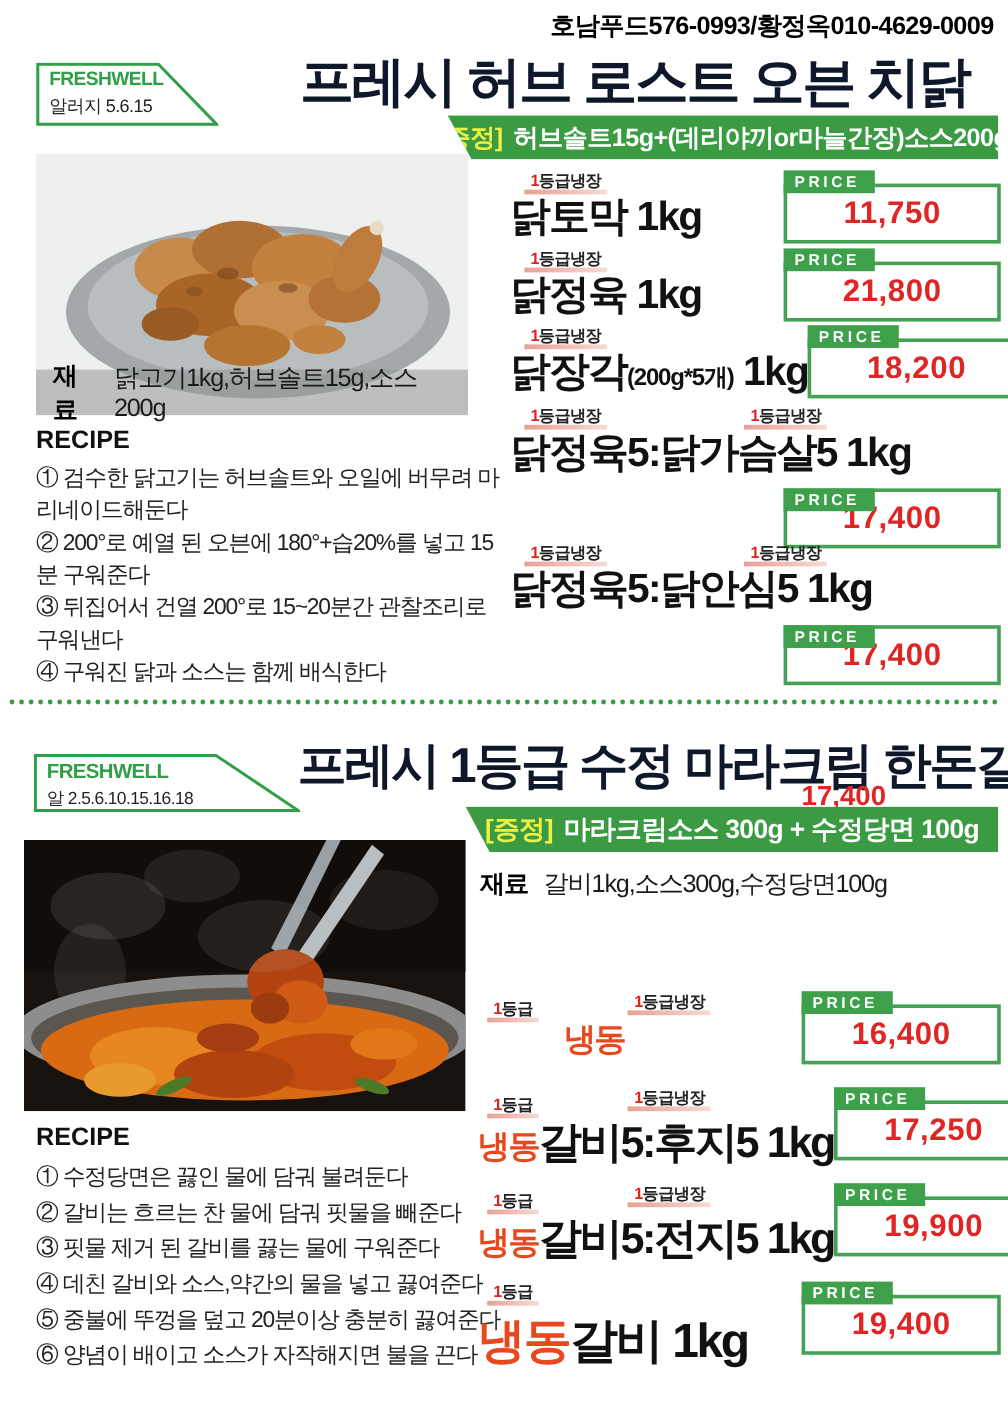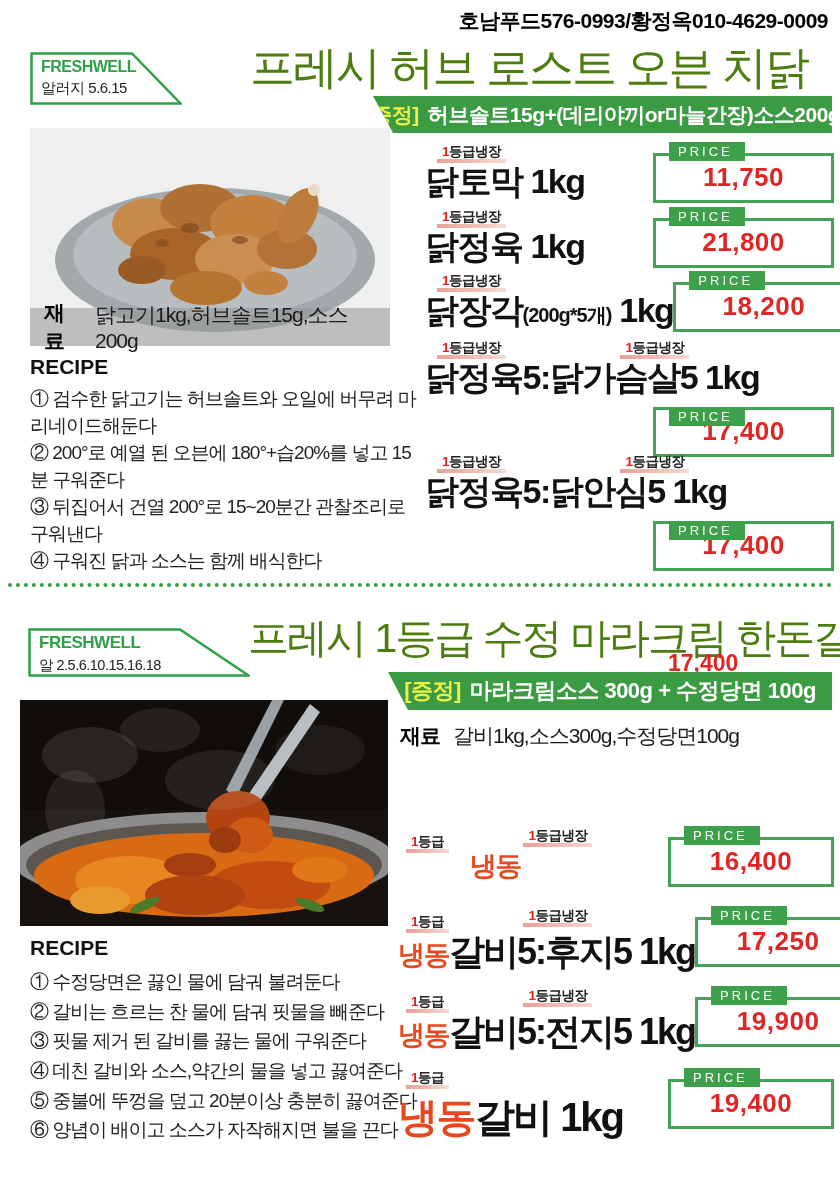--- a/index.html
+++ b/index.html
@@ -17,21 +17,21 @@
   .fw-badge svg { position: absolute; inset: 0; width: 100%; height: 100%; }
   .fw-brand { position: absolute; left: 11px; top: 6px; font-size: 16px; font-weight: bold; color: #2fa048; letter-spacing: -0.5px; }
   .fw-allergy { position: absolute; left: 11px; top: 27px; font-size: 15px; color: #222; letter-spacing: -0.5px; }
   .fw1 { top: 52px; left: 30px; width: 152px; height: 53px; }
   .fw2 { top: 628px; left: 28px; width: 222px; height: 49px; }
   .fw2 .fw-brand { top: 5px; font-size: 17px; }
   .fw2 .fw-allergy { top: 28px; font-size: 14.5px; }
   
   .sec-title {
     position: absolute; text-align: center; white-space: nowrap;
-    font-weight: 400; color: #4d7c0f; letter-spacing: -2px;
+    font-weight: 700; color: #0f172a; letter-spacing: -2px;
   }
   .s1-title { top: 38px; left: 225px; width: 608px; font-size: 45px; }
   .s2-title { top: 611px; left: 248px; width: 586px; font-size: 41px; }
   
   .banner {
     position: absolute; background: #3a9b43; color: #fff; font-weight: bold;
     display: flex; align-items: center; justify-content: center; gap: 9px;
     letter-spacing: -0.5px; white-space: nowrap;
   }
   .banner1 { top: 96px; left: 373px; width: 459px; height: 37px; font-size: 21px; clip-path: polygon(0 0, 100% 0, 100% 100%, 20px 100%); }
@@ -69,22 +69,22 @@
   .rowb { position: absolute; left: 425px; right: 6px; }
   .r4 { top: 338px; } .r5 { top: 452px; }
   .badgerow { margin-left: 12px; height: 19px; }
   .badgerow .gb-b { margin-left: 110px; }
   .iname { font-size: 34px; font-weight: 800; color: #111; letter-spacing: -1.5px; line-height: 1.08; margin-top: 2px; white-space: nowrap; }
   .isub { font-size: 20px; font-weight: 800; letter-spacing: -1px; }
   .rowb .pricebox { margin-left: auto; margin-top: 6px; }
   
   .pricebox { position: relative; width: 181px; flex: 0 0 auto; }
   .ptab {
-    position: absolute; top: 0; left: 16px; z-index: 1;
-    background: #3fa04b; color: #fff; font-size: 13px; font-weight: normal;
+    position: absolute; top: 0; left: 0; z-index: 1;
+    background: #3fa04b; color: #fff; font-size: 13px; font-weight: bold;
     letter-spacing: 3px; padding: 2px 12px 2px 9px;
   }
   .pval {
     margin-top: 11px; border: 3px solid #44a254; background: #fff;
     color: #e02525; font-size: 26px; font-weight: 800; text-align: center;
     padding: 6px 0 7px; letter-spacing: 0.5px;
   }
   .pb2 { width: 166px; }
   
   .divider { position: absolute; top: 583px; left: 8px; right: 8px; border-top: 4px dotted #3a9b43; }

